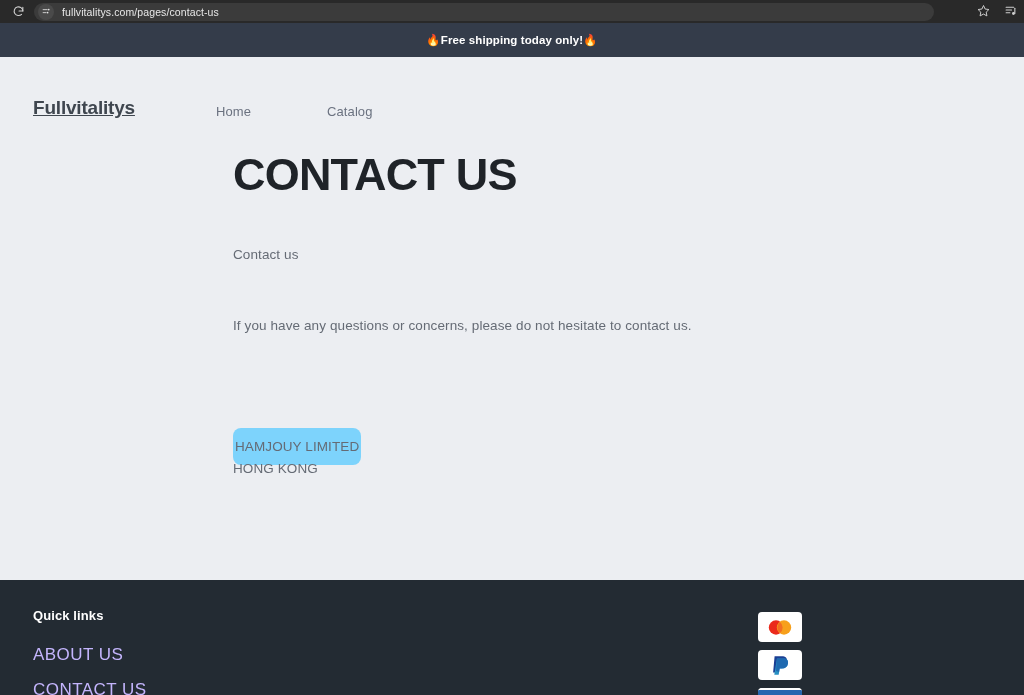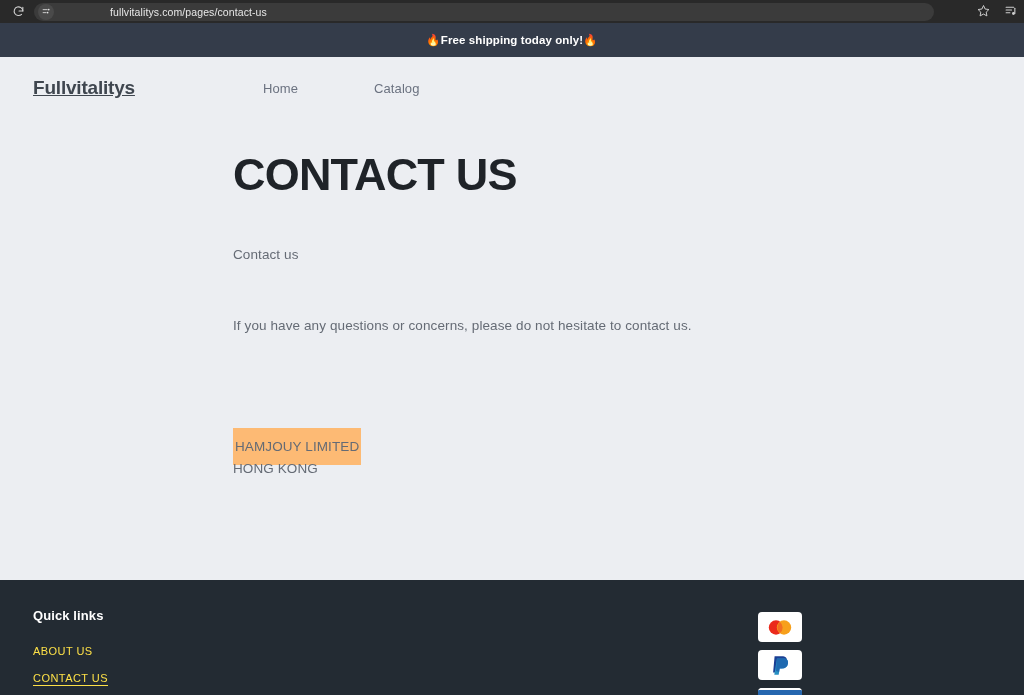--- a/index.html
+++ b/index.html
@@ -30,21 +30,20 @@
   .url-pill {
     margin-left: 6px;
     height: 18px;
     flex: 1 1 auto;
     max-width: 900px;
     background: #3b3b3b;
     border-radius: 9px;
     display: flex;
     align-items: center;
     padding: 0 8px 0 4px;
-    gap: 48px;
   }
   .tune-icon {
     width: 16px; height: 16px;
     border-radius: 50%;
     background: #4a4a4a;
     display: flex; align-items: center; justify-content: center;
     flex: 0 0 auto;
     color: #e3e3e3;
   }
   .url-text {
@@ -75,23 +74,22 @@
     font-weight: bold;
     letter-spacing: 0.1px;
   }
   .flame { font-size: 11.5px; }
 
   
   .site-header {
     height: 62px;
     background: #eceef2;
     display: flex;
-    align-items: center;
+    align-items: flex-end;
     padding-left: 33px;
-    gap: 47px;
   }
   .logo {
     font-size: 19px;
     font-weight: bold;
     color: #3f464f;
     letter-spacing: -0.2px;
   }
   .nav {
     display: flex;
     align-items: center;
@@ -124,22 +122,23 @@
   .para {
     font-size: 13.5px;
     color: #656b75;
     line-height: 1.45;
     letter-spacing: 0.1px;
   }
   .gap-lg { height: 51px; }
   .gap-md { height: 28px; }
   .gap-sm { height: 22px; }
   .highlight {
-    background: #fdba74;
+    background: #7dd3fc;
     padding: 11px 2px;
+    border-radius: 8px;
   }
   .addr-line {
     font-size: 13.5px;
     color: #656b75;
     line-height: 1.62;
     letter-spacing: 0.1px;
   }
 
   
   .footer {
@@ -151,22 +150,22 @@
   }
   .footer-col-left { display: flex; flex-direction: column; }
   .footer-heading {
     font-size: 13px;
     font-weight: bold;
     color: #ffffff;
     margin-bottom: 22px;
     letter-spacing: 0.1px;
   }
   .footer-link {
-    font-size: 11px;
-    color: #fde047;
+    font-size: 17px;
+    color: #c4b5fd;
     text-decoration: none;
     margin-bottom: 15px;
     letter-spacing: 0.45px;
     display: inline-block;
   }
   .footer-link.current {
     text-decoration: underline;
     text-underline-offset: 3px;
   }
 

